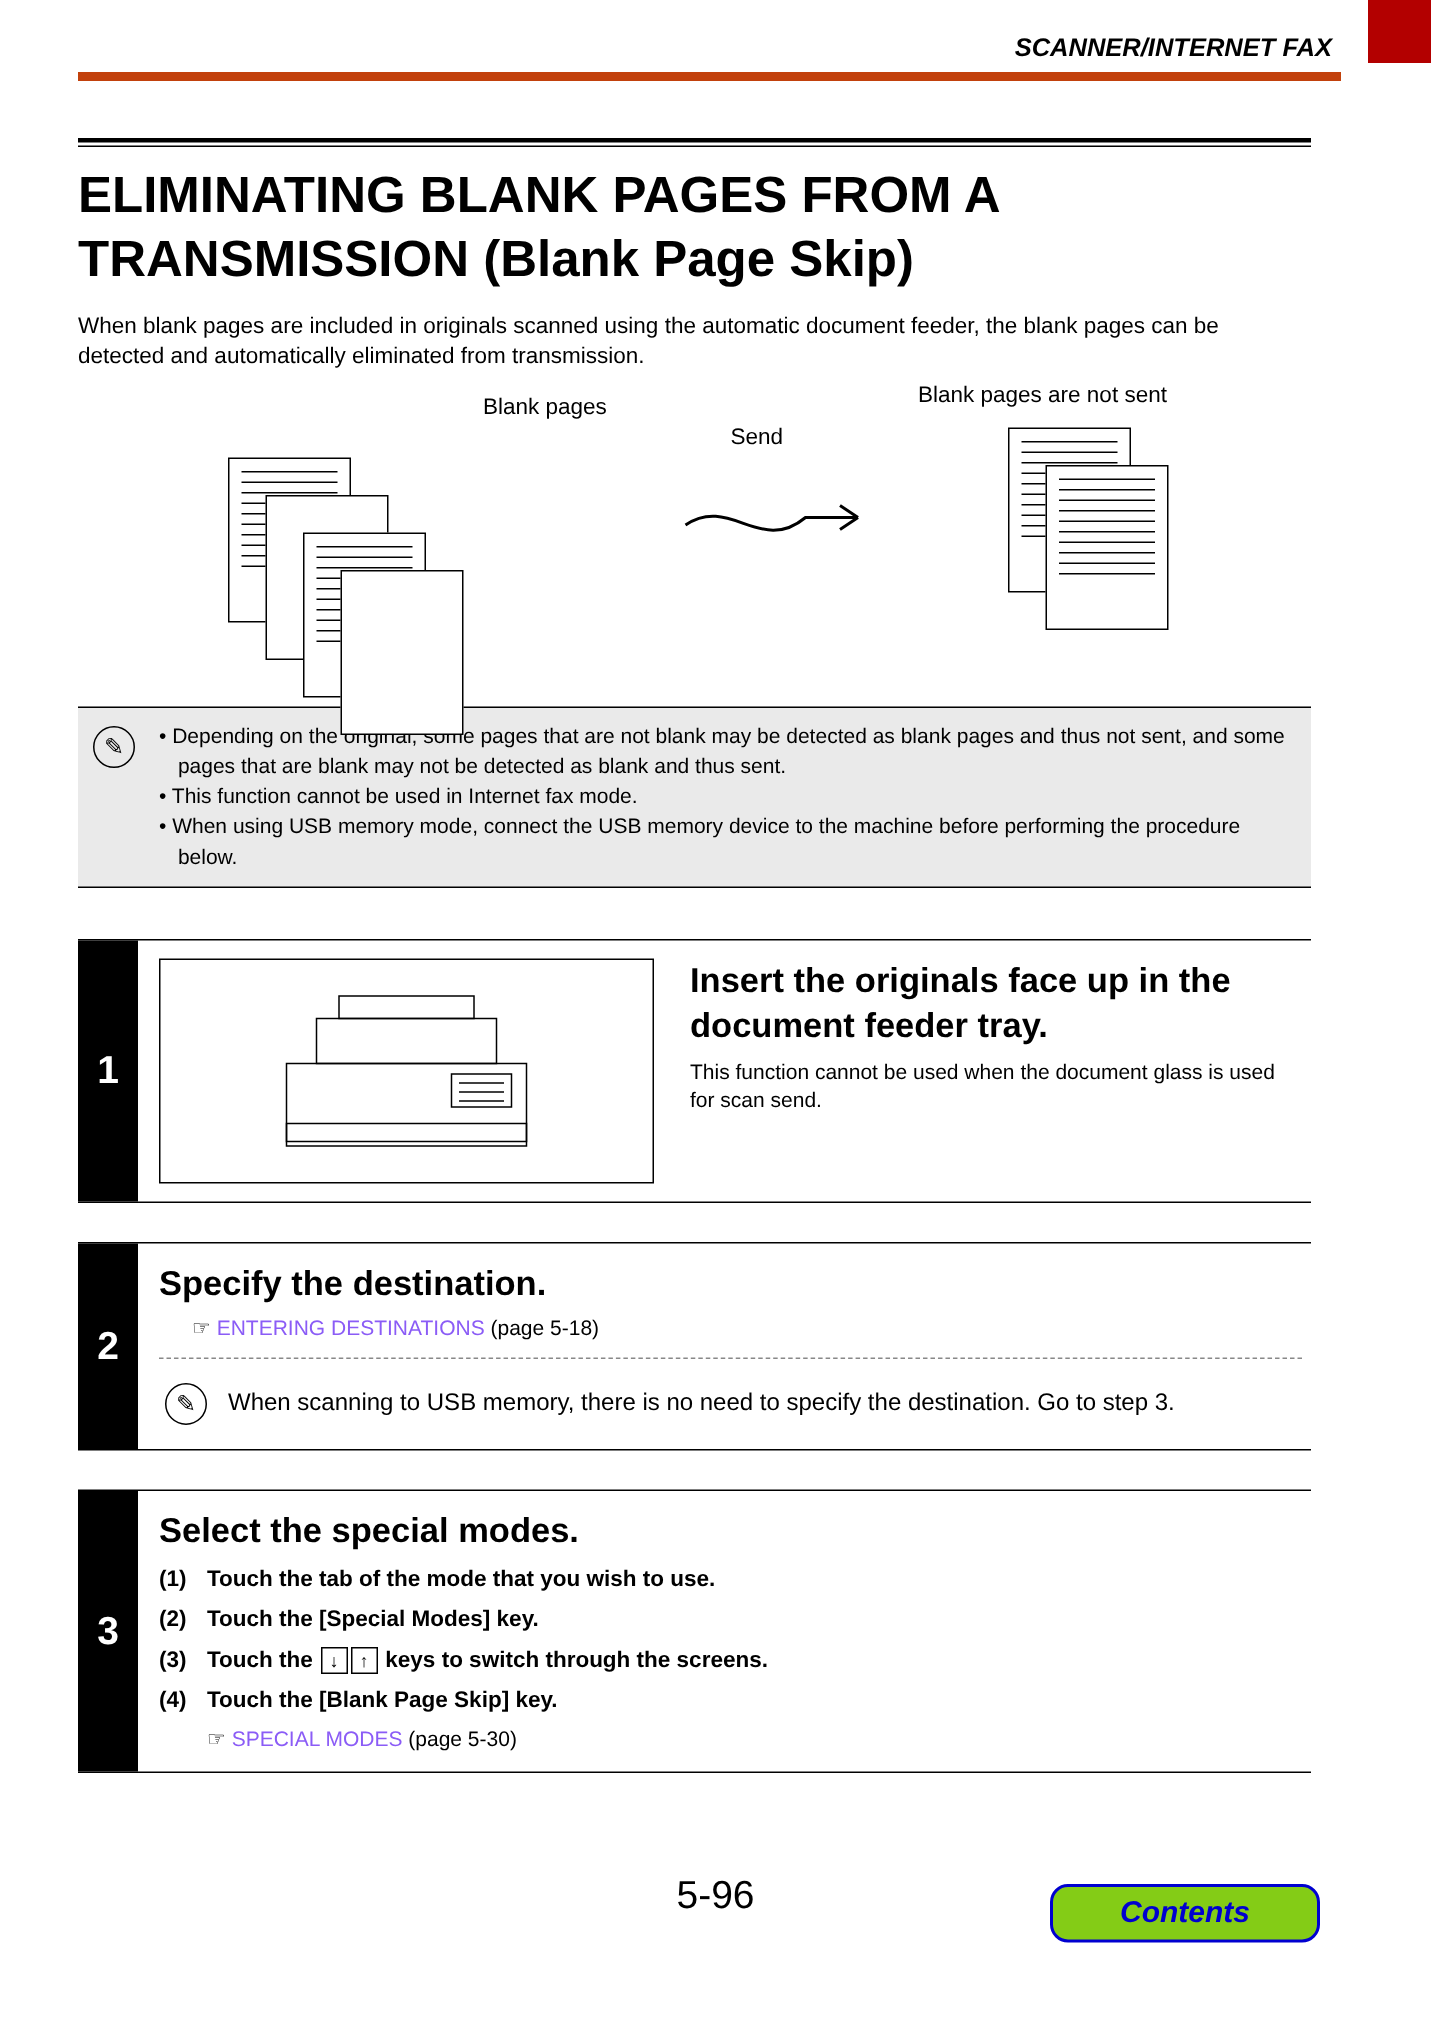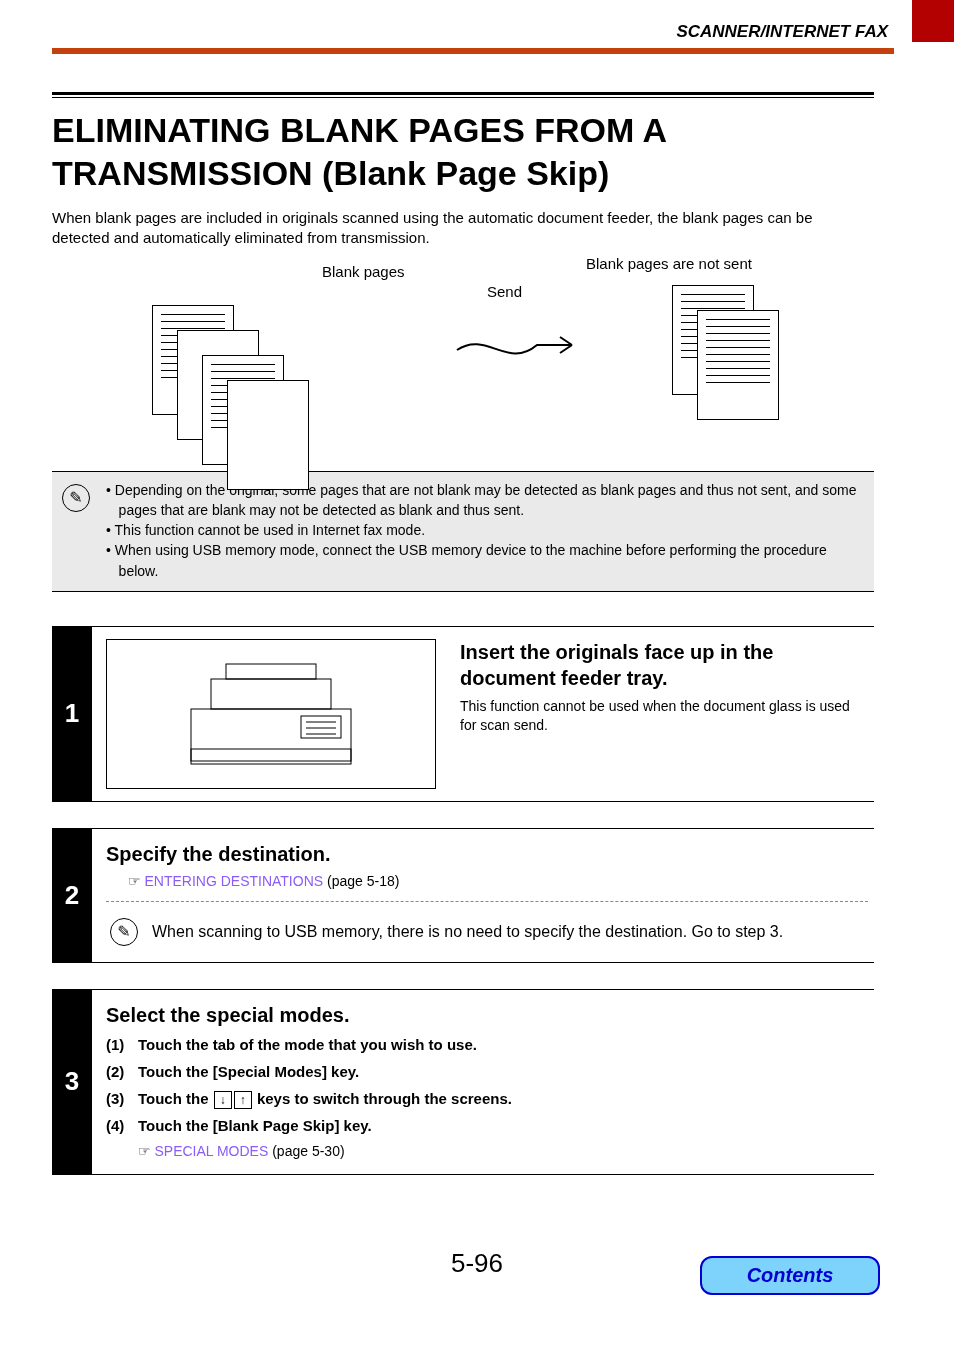--- a/index.html
+++ b/index.html
@@ -54,21 +54,21 @@
     line-height: 1.35;
   }
   .diagram-area {
     position: relative;
     height: 200px;
     margin: 6px 50px 16px 90px;
   }
   .label { position: absolute; font-size: 15px; }
   .lbl-blank { top: 8px; left: 180px; }
   .lbl-send { top: 28px; left: 345px; }
-  .lbl-notsent { top: 0px; left: 444px; }
+  .lbl-notsent { top: 0px; left: 470px; }
   .stack {
     position: absolute;
     border: 1px solid #000;
     background: #fff;
     width: 82px; height: 110px;
   }
   .lines { position:absolute; left:8px; right:8px; top:8px; }
   .lines div { border-top:1px solid #000; height:7px; }
   .left-stack { top: 50px; left: 10px; }
   .right-stack { top: 30px; left: 530px; }
@@ -121,21 +121,21 @@
   .step-body {
     flex: 1;
     padding: 12px 6px 12px 14px;
   }
   .step1-body { display: flex; gap: 24px; }
   .printer-frame {
     border: 1px solid #000;
     width: 330px; height: 150px;
     display:flex; align-items:center; justify-content:center;
   }
-  .step-title { font-size: 20px; font-weight: bold; line-height: 1.3; margin-bottom: 6px; }
+  .step-title { font-size: 23px; font-weight: bold; line-height: 1.3; margin-bottom: 6px; }
   .step-desc { font-size: 14px; line-height: 1.35; }
   .link { color: #8b5cf6; }
   .step-link { font-size: 14px; margin: 4px 0 0 22px; }
 
   .dotted {
     border-top: 1px dashed #888;
     margin: 12px 0;
   }
   .inline-note {
     display: flex;
@@ -176,21 +176,21 @@
     right: 74px;
     width: 180px;
     padding: 6px 0;
     border: 2px solid #0000d0;
     border-radius: 12px;
     text-align: center;
     color: #0000d0;
     font-weight: bold;
     font-style: italic;
     font-size: 20px;
-    background: #7dd3fc;
+    background: #84cc16;
   }
 </style>
 </head>
 <body>
 
 <div class="red-tab"></div>
 
 <div class="header-bar">
   <span>SCANNER/INTERNET FAX</span>
 </div>

